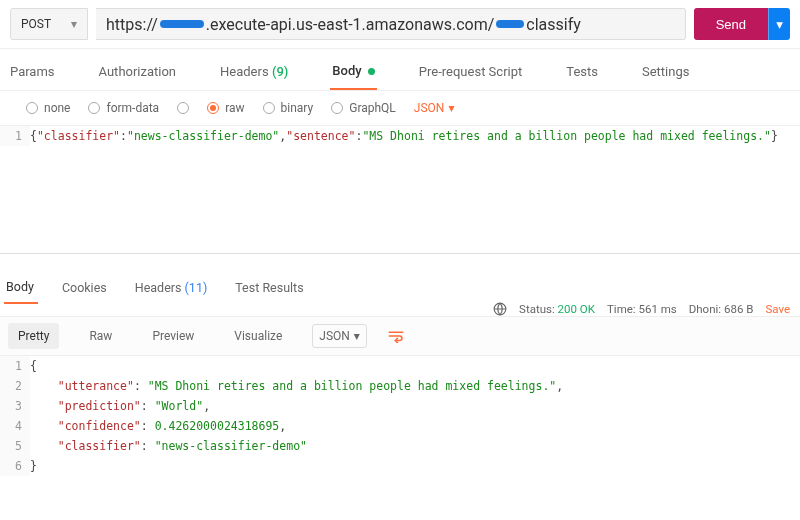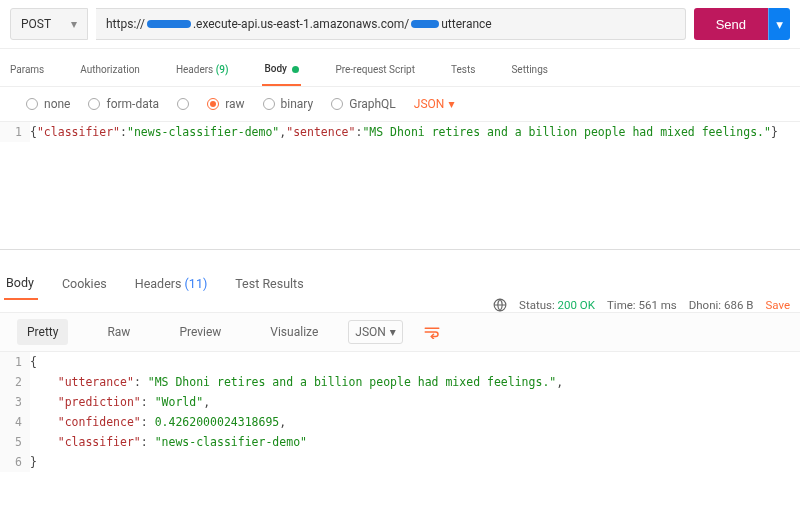--- a/index.html
+++ b/index.html
@@ -1,27 +1,27 @@
 <!DOCTYPE html>
 <html><head>
 <meta charset="utf-8">
 <style>
   * { box-sizing: border-box; margin: 0; padding: 0; }
   body { font-family: -apple-system, BlinkMacSystemFont, "Segoe UI", Roboto, Arial, sans-serif; font-size: 12px; color: #444; background: #fff; width: 800px; height: 520px; overflow: hidden; }
   .top-bar { display: flex; align-items: center; padding: 8px 10px; gap: 8px; border-bottom: 1px solid #eee; }
   .method-dd { display: flex; align-items: center; gap: 6px; width: 78px; height: 32px; border: 1px solid #ddd; background: #f5f5f5; border-radius: 3px 0 0 3px; padding: 0 10px; font-size: 12px; color: #333; cursor: pointer; }
   .method-dd .caret { margin-left: auto; color: #888; }
-  .url-input { flex: 1; height: 32px; border: 1px solid #ddd; border-left: none; background: #f5f5f5; border-radius: 0 3px 3px 0; padding: 12px 10px; font-size: 12px; color: #333; }
+  .url-input { flex: 1; height: 32px; border: 1px solid #ddd; border-left: none; background: #f5f5f5; border-radius: 0 3px 3px 0; padding: 12px 10px; font-size: 16px; color: #333; }
   .send-group { display: flex; height: 32px; }
   .send-btn { background: #be185d; color: #fff; border: none; padding: 0 22px; font-size: 13px; font-weight: 500; border-radius: 3px 0 0 3px; cursor: pointer; }
   .send-caret { background: #0c7ff2; color: #fff; border: none; border-left: 1px solid rgba(255,255,255,.3); width: 22px; border-radius: 0 3px 3px 0; cursor: pointer; display:flex;align-items:center;justify-content:center;}
   .redact { display:inline-block; background:#1f7ae0; height:8px; border-radius:4px; vertical-align:middle;}
   .redact.short{width:28px;}
   .redact.med{width:44px;}
-  .req-tabs { display: flex; align-items: center; gap: 32px; padding: 8px 8px 0 8px; font-size: 10px; color: #666; border-bottom: 1px solid #eee; }
+  .req-tabs { display: flex; align-items: center; gap: 40px; padding: 8px 8px 0 8px; font-size: 13px; color: #666; border-bottom: 1px solid #eee; }
   .req-tab { padding: 6px 2px 10px 2px; cursor: pointer; }
   .req-tab.active { color: #333; border-bottom: 2px solid #ff6c37; font-weight:500;}
   .count { color: #18b365; font-weight:500;}
   .dot { display:inline-block;width:7px;height:7px;background:#18b365;border-radius:50%;margin-left:3px;vertical-align:middle;}
   .body-type-row { display:flex; align-items:center; gap:18px; padding:10px 26px; font-size:12px; color:#666;}
   .radio { display:flex; align-items:center; gap:6px; cursor:pointer;}
   .radio .circ{width:12px;height:12px;border:1.5px solid #aaa;border-radius:50%;display:inline-flex;align-items:center;justify-content:center;}
   .radio.sel .circ{border-color:#ff6c37;}
   .radio.sel .circ::after{content:"";width:6px;height:6px;background:#ff6c37;border-radius:50%;}
   .json-dd{color:#ff6c37;display:flex;align-items:center;gap:4px;cursor:pointer;}
@@ -36,41 +36,41 @@
   .num{color:#1a8a1a;}
   .resp-bar{display:flex;align-items:center;border-top:1px solid #ddd;border-bottom:1px solid #eee;padding:4px 10px 0 4px;gap:22px;font-size:12.5px;color:#666;}
   .resp-tab{padding:8px 4px 8px 2px;cursor:pointer;}
   .resp-tab.active{color:#333;border-bottom:2px solid #ff6c37;}
   .resp-status{margin-left:auto;display:flex;align-items:center;gap:12px;font-size:11.5px;color:#666;margin-top:44px;}
   .resp-status .ok{color:#18b365;}
   .resp-status .val{color:#666;}
   .globe{color:#666;}
   .save{color:#ff6c37;cursor:pointer;}
   .resp-toolbar{display:flex;align-items:center;gap:20px;padding:6px 8px;font-size:12px;color:#666;border-bottom:1px solid #eee;background:#fcfcfc;}
-  .resp-toolbar .pill{padding:6px 10px;border-radius:3px;cursor:pointer;margin-left:9px;}
+  .resp-toolbar .pill{padding:6px 10px;border-radius:3px;cursor:pointer;}
   .resp-toolbar .pill.active{background:#eee;color:#333;}
   .resp-dd{display:flex;align-items:center;gap:4px;color:#666;cursor:pointer;padding:4px 6px;border:1px solid #ddd;border-radius:3px;}
   .wrap-icon{color:#ff6c37;font-size:14px;cursor:pointer;}
   .resp-code{height:140px;overflow:hidden;}
   svg{display:block;}
 </style>
 </head>
 <body>
 
 <div class="top-bar">
   <div class="method-dd">
     <span>POST</span>
     <span class="caret">▾</span>
   </div>
   <div class="url-input" style="display:flex;align-items:center;gap:2px;">
     <span>https://</span>
     <span class="redact med"></span>
     <span>.execute-api.us-east-1.amazonaws.com/</span>
     <span class="redact short"></span>
-    <span>utterance</span>
+    <span>classify</span>
   </div>
   <div class="send-group">
     <button class="send-btn">Send</button>
     <button class="send-caret">
       <span>▾</span>
     </button>
   </div>
 </div>
 
 <div class="req-tabs">

